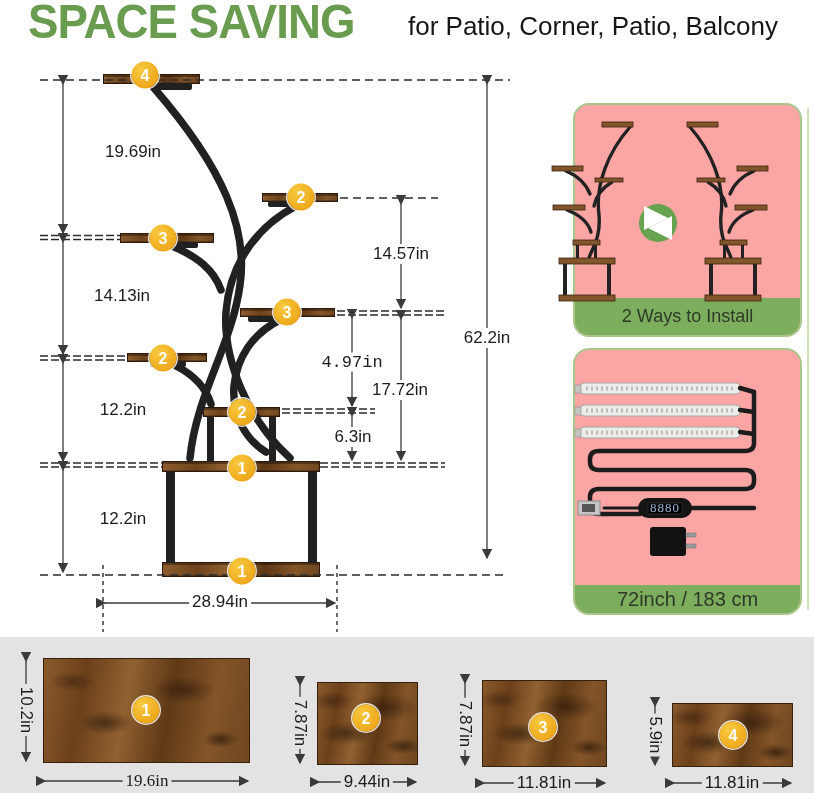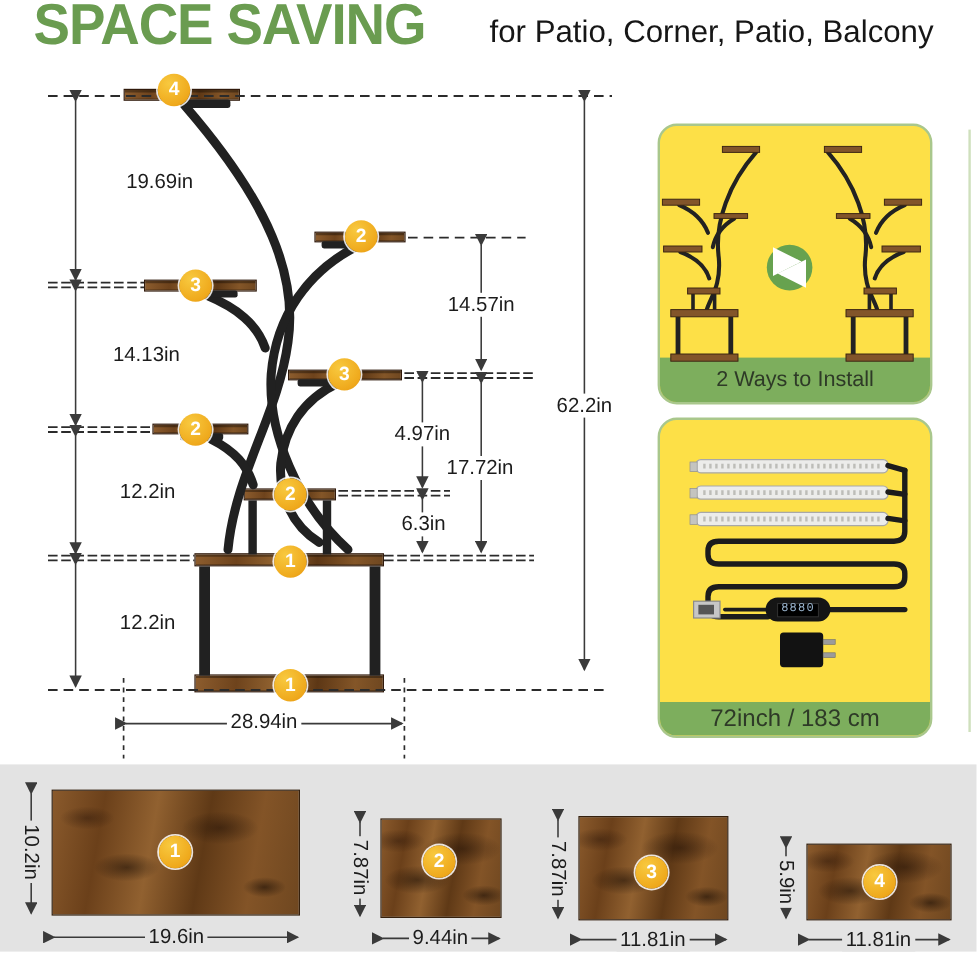--- a/index.html
+++ b/index.html
@@ -3,21 +3,21 @@
 <meta charset="utf-8">
 <style>
   html,body{margin:0;padding:0;}
   .page{position:relative;width:814px;height:800px;background:#ffffff;overflow:hidden;
         font-family:"Liberation Sans",sans-serif;}
   
   .title-main{position:absolute;left:28px;top:-6px;font-size:48px;font-weight:900;
       letter-spacing:-1px;color:#6a9c50;transform:scaleX(.95);transform-origin:left;white-space:nowrap;}
   .title-sub{position:absolute;left:408px;top:11px;font-size:26px;color:#161616;white-space:nowrap;}
   
-  .card{position:absolute;left:548px;width:229px;background:#fde047;border:2px solid #a9c78c;
+  .card{position:absolute;left:573px;width:229px;background:#fca5a5;border:2px solid #a9c78c;
         border-radius:16px;overflow:hidden;box-sizing:border-box;z-index:1;}
   .card1{top:103px;height:234px;}
   .card2{top:348px;height:267px;}
   .card-band{position:absolute;left:0;right:0;bottom:0;background:#7dae5d;display:flex;
         align-items:center;justify-content:center;color:#2e3a27;}
   .card1 .card-band{height:37px;font-size:18px;}
   .card2 .card-band{height:28px;font-size:20px;}
   .edge-line{position:absolute;left:807px;top:108px;width:2px;height:502px;background:#cfe0bd;z-index:0;}
   
   .bottom-strip{position:absolute;left:0;top:637px;width:814px;height:156px;background:#e3e3e3;z-index:1;}
@@ -34,21 +34,21 @@
   
   .badge{position:absolute;width:27px;height:27px;border-radius:50%;z-index:6;
       background:radial-gradient(circle at 35% 30%, #f8c93f, #efa91c 70%, #e09010);
       color:#fff;font-weight:bold;font-size:16px;display:flex;align-items:center;justify-content:center;
       transform:translate(-50%,-50%);box-shadow:0 0 0 1.5px rgba(255,255,255,.85);}
   
   .dim{position:absolute;z-index:5;font-size:17px;color:#1c1c1c;background:#fff;padding:0 3px;
       transform:translate(-50%,-50%);white-space:nowrap;}
   .dim.on-gray{background:#e3e3e3;}
   .dim.vert{writing-mode:vertical-rl;padding:3px 0;}
-  .ctrl-display{position:absolute;z-index:5;font-family:Liberation Mono, monospace;font-size:10px;
+  .ctrl-display{position:absolute;z-index:5;font-family:Liberation Serif, serif;font-size:13px;
       letter-spacing:1px;color:#9db8d2;transform:translate(-50%,-50%);}
   
   .linework{position:absolute;left:0;top:0;z-index:4;pointer-events:none;}
 </style>
 </head>
 <body>
 
 <div class="page">
 
   <div class="title-main">SPACE SAVING</div>
@@ -239,35 +239,35 @@
   <div class="badge" style="left:163px;top:358px;">2</div>
   <div class="badge" style="left:242px;top:412px;">2</div>
   <div class="badge" style="left:242px;top:468px;">1</div>
   <div class="badge" style="left:242px;top:571px;">1</div>
 
   <div class="dim" style="left:133px;top:152px;">19.69in</div>
   <div class="dim" style="left:122px;top:296px;">14.13in</div>
   <div class="dim" style="left:123px;top:410px;">12.2in</div>
   <div class="dim" style="left:123px;top:519px;">12.2in</div>
   <div class="dim" style="left:401px;top:254px;text-align:right;">14.57in</div>
-  <div class="dim" style="left:352px;top:362px;">4.97in</div>
+  <div class="dim" style="left:352px;top:362px;font-family:Liberation Mono, monospace;">4.97in</div>
   <div class="dim" style="left:400px;top:390px;">17.72in</div>
   <div class="dim" style="left:353px;top:437px;">6.3in</div>
   <div class="dim" style="left:487px;top:338px;">62.2in</div>
   <div class="dim" style="left:220px;top:602px;">28.94in</div>
 
   <div class="ctrl-display" style="left:665px;top:508px;">8880</div>
 
   <div class="badge" style="left:146px;top:710px;">1</div>
   <div class="badge" style="left:366px;top:718px;">2</div>
   <div class="badge" style="left:543px;top:727px;">3</div>
   <div class="badge" style="left:733px;top:735px;">4</div>
 
   <div class="dim on-gray vert" style="left:26px;top:710px;">10.2in</div>
-  <div class="dim on-gray" style="left:147px;top:781px;">19.6in</div>
+  <div class="dim on-gray" style="left:147px;top:781px;font-family:Liberation Serif, serif;">19.6in</div>
   <div class="dim on-gray vert" style="left:300px;top:723px;">7.87in</div>
   <div class="dim on-gray" style="left:367px;top:782px;">9.44in</div>
   <div class="dim on-gray vert" style="left:465px;top:724px;">7.87in</div>
   <div class="dim on-gray" style="left:544px;top:783px;">11.81in</div>
   <div class="dim on-gray vert" style="left:655px;top:735px;">5.9in</div>
   <div class="dim on-gray" style="left:732px;top:783px;">11.81in</div>
 
 </div>
 
 </body></html>

